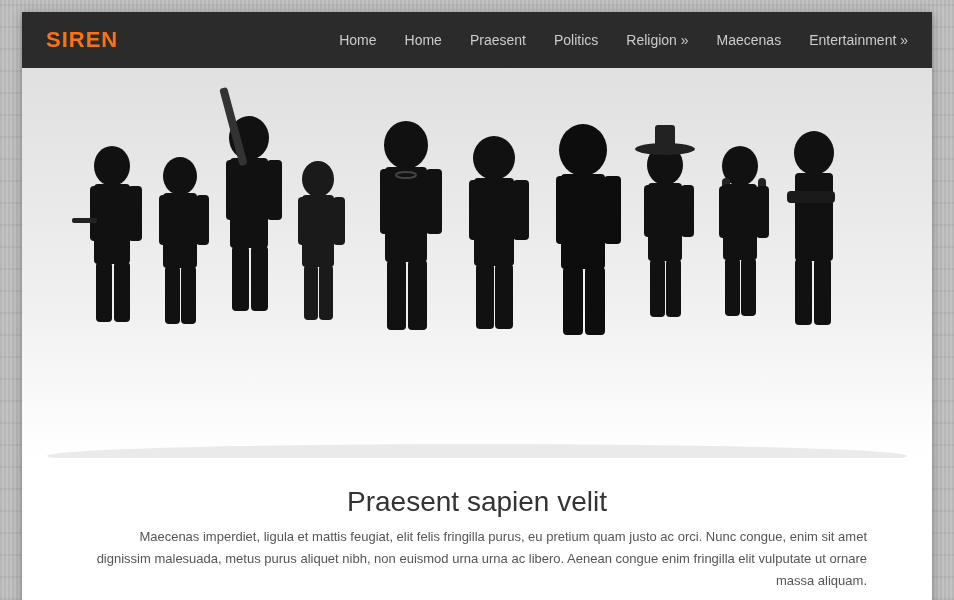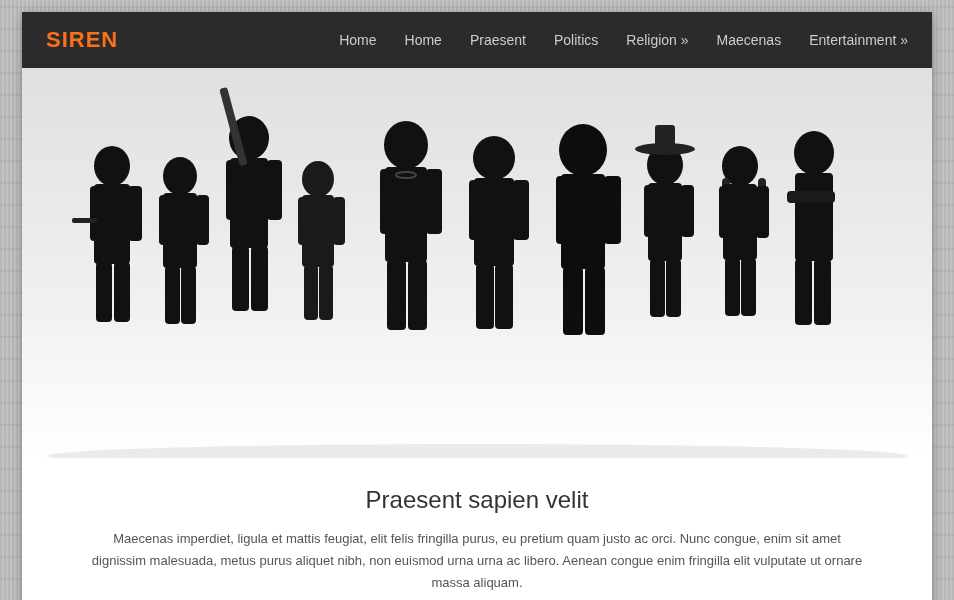--- a/index.html
+++ b/index.html
@@ -103,32 +103,33 @@
       height: 100%;
     }
 
     
     .hero-caption {
       padding: 28px 60px 20px;
       text-align: center;
     }
 
     .hero-title {
-      font-size: 24px;
+      font-size: 28px;
       font-weight: normal;
       color: #333;
-      margin-bottom: 14px;
+      margin-bottom: 8px;
     }
 
     .hero-body {
       font-size: 13px;
       color: #555;
       line-height: 1.7;
       max-width: 780px;
       margin: 0 auto 18px;
+      text-align: right;
     }
   </style>
 </head>
 <body>
 
 <div class="page-wrapper">
 
   <header class="header">
     <div class="logo">SIREN</div>
     <nav class="nav">

